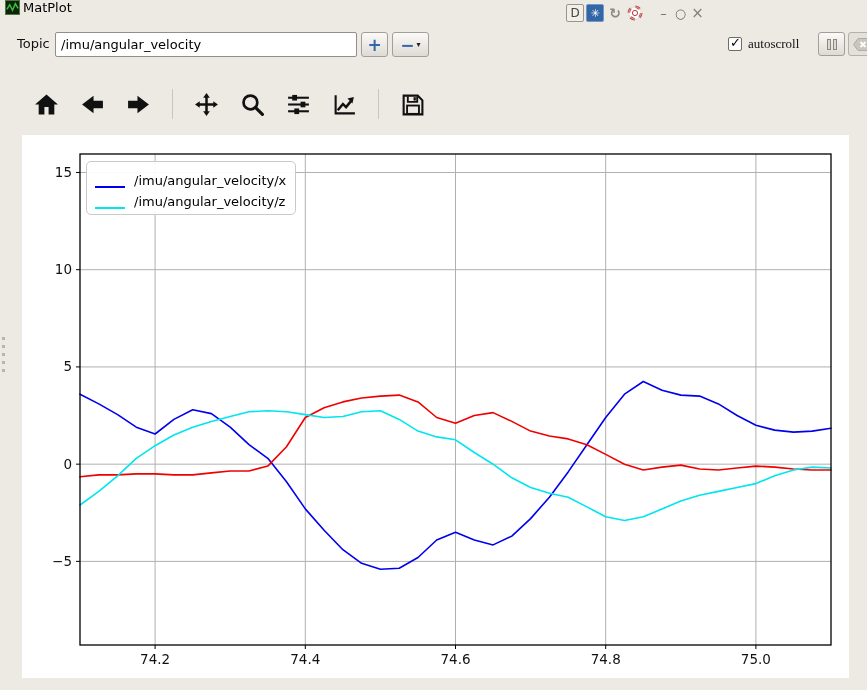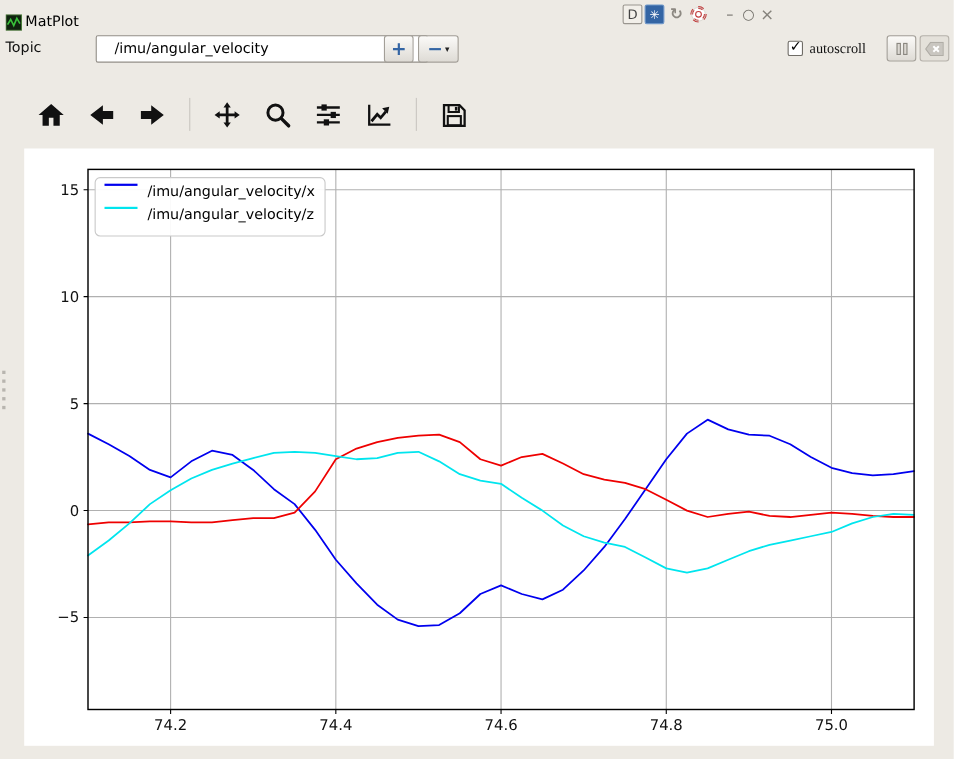--- a/index.html
+++ b/index.html
@@ -2,36 +2,36 @@
 <html><head>
 <meta charset="utf-8">
 <style>
   * { box-sizing: border-box; margin: 0; padding: 0; }
   html,body { width:867px; height:690px; }
   body {
     font-family: "DejaVu Sans", "Liberation Sans", sans-serif;
     background:#edeae4; color:#111; overflow:hidden; position:relative;
     font-size:13px;
   }
-  .titlebar { position:absolute; left:0; top:0; width:710px; height:28px; display:flex; align-items:flex-end; }
+  .titlebar { position:absolute; left:0; top:0; width:710px; height:28px; display:flex; align-items:flex-start; }
   .app-icon { width:15px; height:15px; margin:0 3px 0 5px; }
   .win-title { font-size:13px; color:#000; }
   .titlebar-right { position:absolute; right:5px; top:4px; display:flex; align-items:center; gap:2px; }
   .tb-btn { width:18px; height:18px; display:flex; align-items:center; justify-content:center; font-size:12px; color:#444; }
   .tb-btn.boxed { border:1px solid #9a968f; border-radius:2px; background:#f2efe9; }
   .tb-btn.active { background:#3465a4; border:1px solid #6f97c8; border-radius:2px; color:#fff; font-size:11px; }
   .tb-btn.reload { color:#8d8982; font-weight:bold; font-size:14px; }
   .win-ctl { width:15px; text-align:center; color:#6f6c66; font-size:13px; }
   .win-ctl.close { font-size:15px; color:#85827b; }
-  .topic-row { position:absolute; left:0; top:30px; width:689px; height:28px; }
+  .topic-row { position:absolute; left:12px; top:30px; width:689px; height:28px; }
   .topic-label { position:absolute; left:5px; top:6px; font-size:13px; }
   .topic-input {
     position:absolute; left:43px; top:2px; width:302px; height:25px;
     background:#fff; border:1px solid #938f88; border-radius:2px;
-    font-family:"DejaVu Sans", sans-serif; font-size:13px; padding:0 16px; color:#000;margin-left:44px;
+    font-family:"DejaVu Sans", sans-serif; font-size:13px; padding:0 5px; color:#000;
   }
   .btn {
     background:linear-gradient(#fbfaf8,#deDBd5); background:linear-gradient(#fbfaf8,#dedbd5);
     border:1px solid #a39f98; border-radius:3px;
     display:flex; align-items:center; justify-content:center; cursor:default;
   }
   .plus-btn { position:absolute; left:349px; top:2px; width:27px; height:25px; color:#3465a4; font-size:17px; font-weight:bold; }
   .minus-btn { position:absolute; left:380px; top:2px; width:37px; height:25px; color:#3465a4; font-size:17px; font-weight:bold; gap:2px; }
   .dd-arrow { font-size:8px; color:#222; font-weight:normal; }
   .autoscroll-wrap { position:absolute; left:716px; top:0; height:28px; display:flex; align-items:center; }
@@ -43,21 +43,21 @@
   .clear-btn { position:absolute; left:836px; top:2px; width:27px; height:24px; background:#e4e1da; border-color:#b5b1aa; }
   .mpl-toolbar { position:absolute; left:34px; top:86px; height:36px; display:flex; align-items:center; gap:21px; }
   .mpl-icon { width:25px; height:25px; }
   .mpl-sep { width:1px; height:30px; background:#c9c6c0; }
   .canvas { position:absolute; left:22px; top:135px; width:827px; height:543px; background:#ffffff; }
   .legend {
     position:absolute; left:64px; top:26px;
     background:rgba(255,255,255,0.93); border:1px solid #c9c9c9; border-radius:5px;
     padding:5px 9px 5px 8px;
   }
-  .legend-row { display:flex; align-items:flex-start; height:21px; }
+  .legend-row { display:flex; align-items:flex-end; height:21px; }
   .legend-sample { display:inline-block; width:30px; height:0; border-top-width:2px; border-top-style:solid; margin-right:9px; }
   .legend-label { font-size:13px; color:#000; white-space:nowrap; }
   .drag-dots { position:absolute; left:2px; top:337px; width:4px; }
   .drag-dots i { display:block; width:3px; height:3px; background:#b8b5af; margin-bottom:5px; }
   svg text { font-family:"DejaVu Sans", sans-serif; }
 </style>
 </head>
 <body>
 
 <div class="titlebar">

